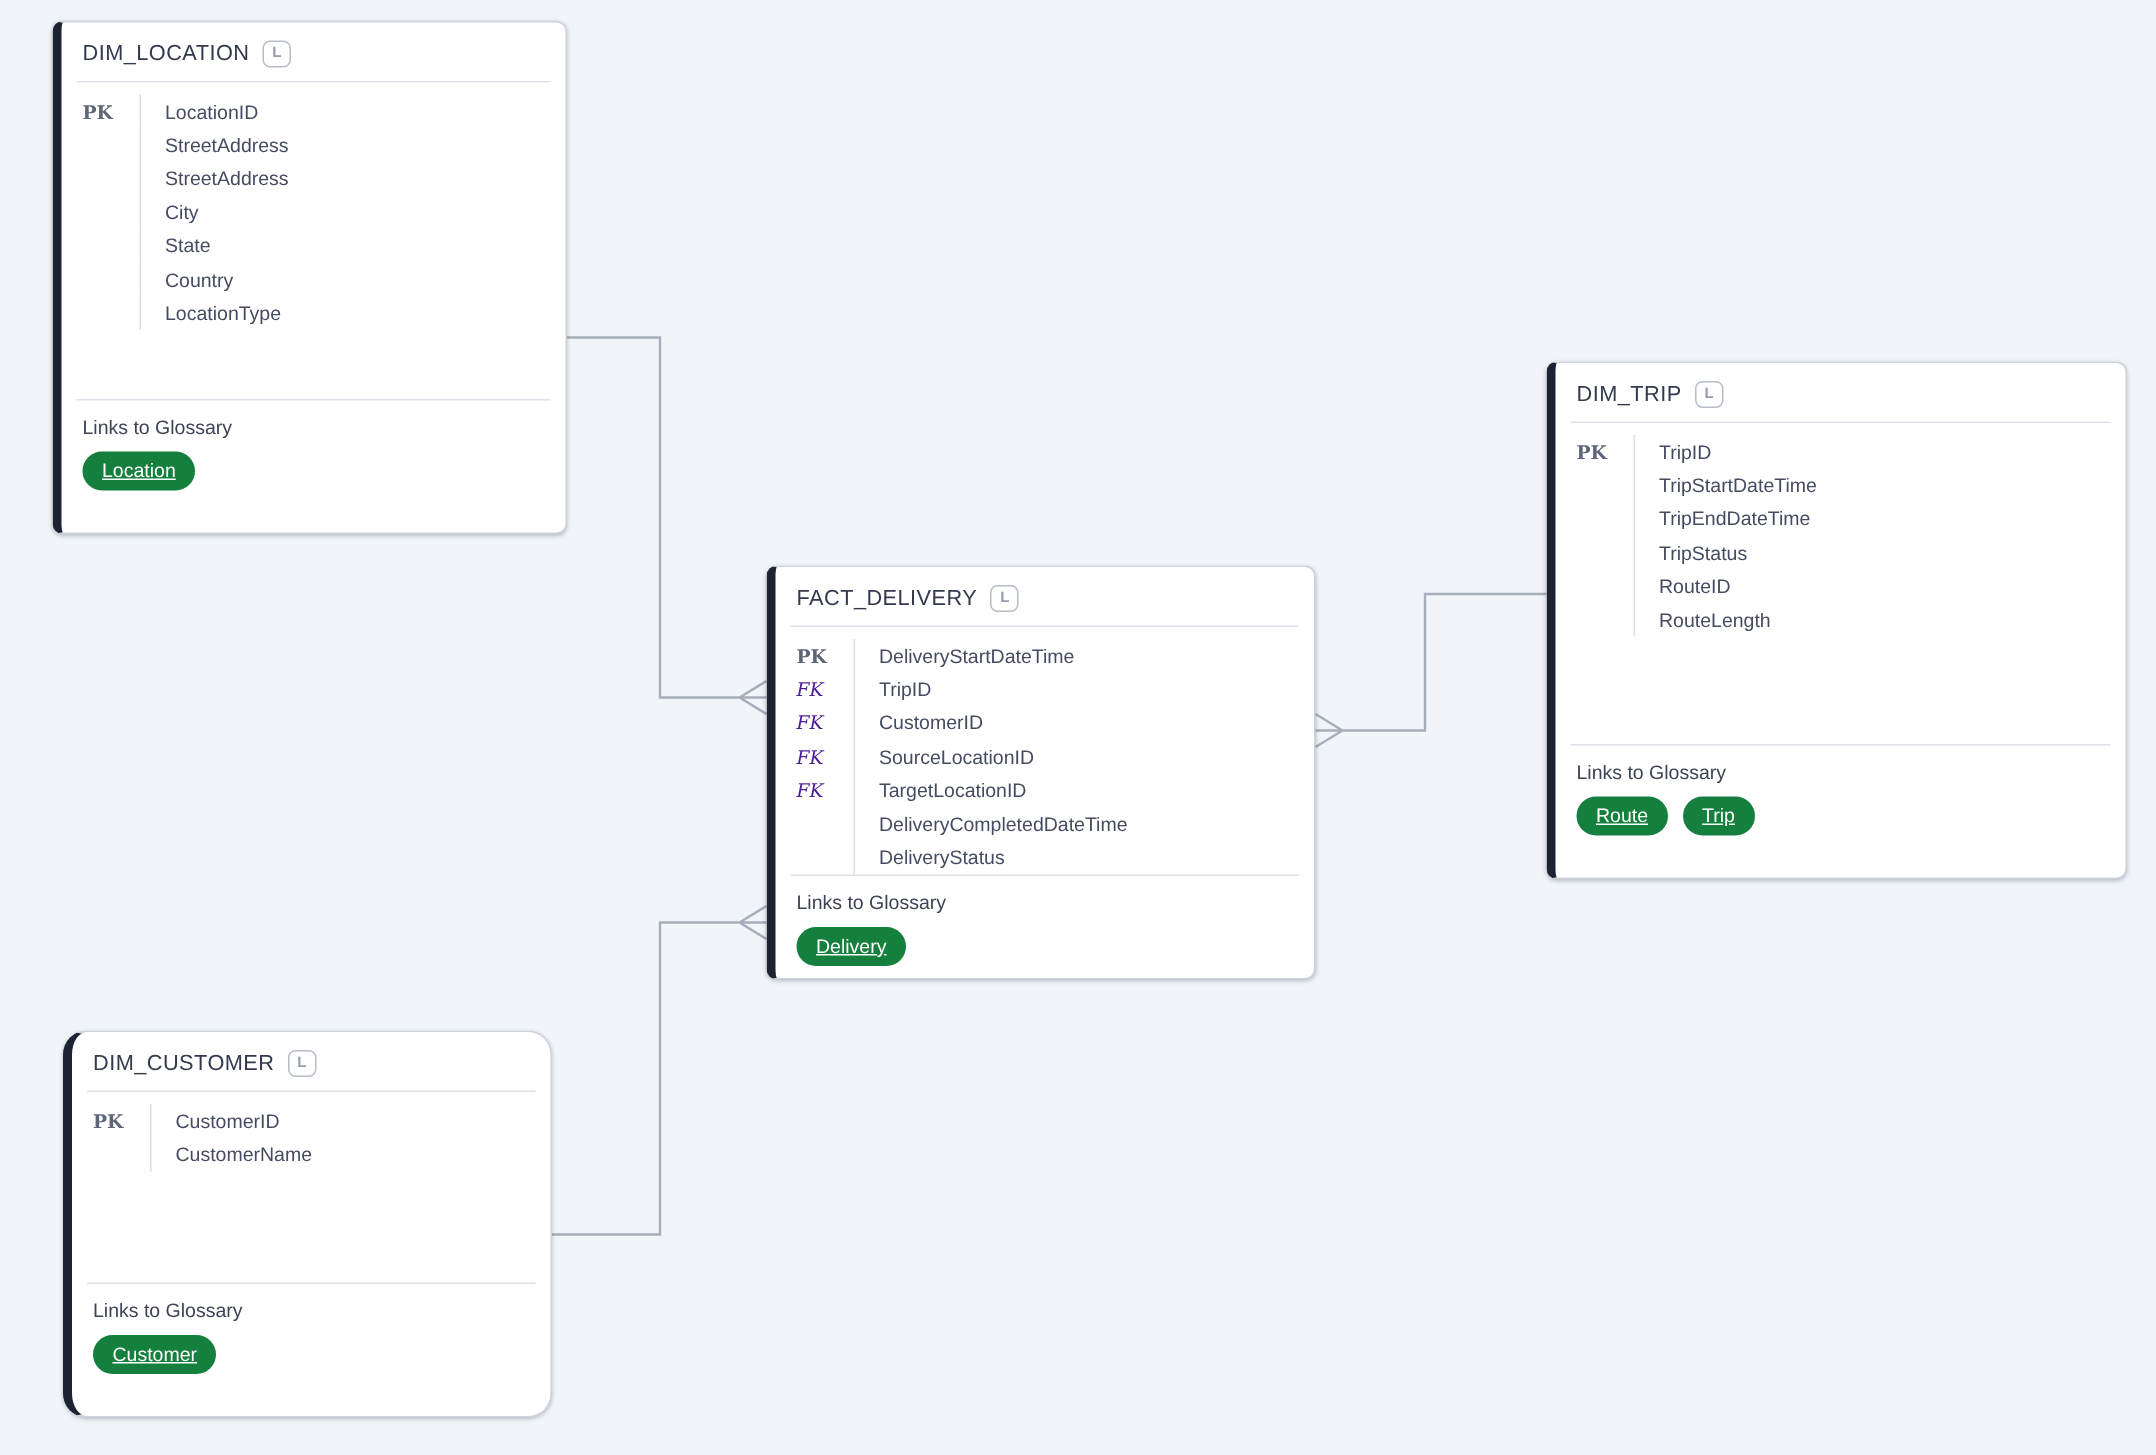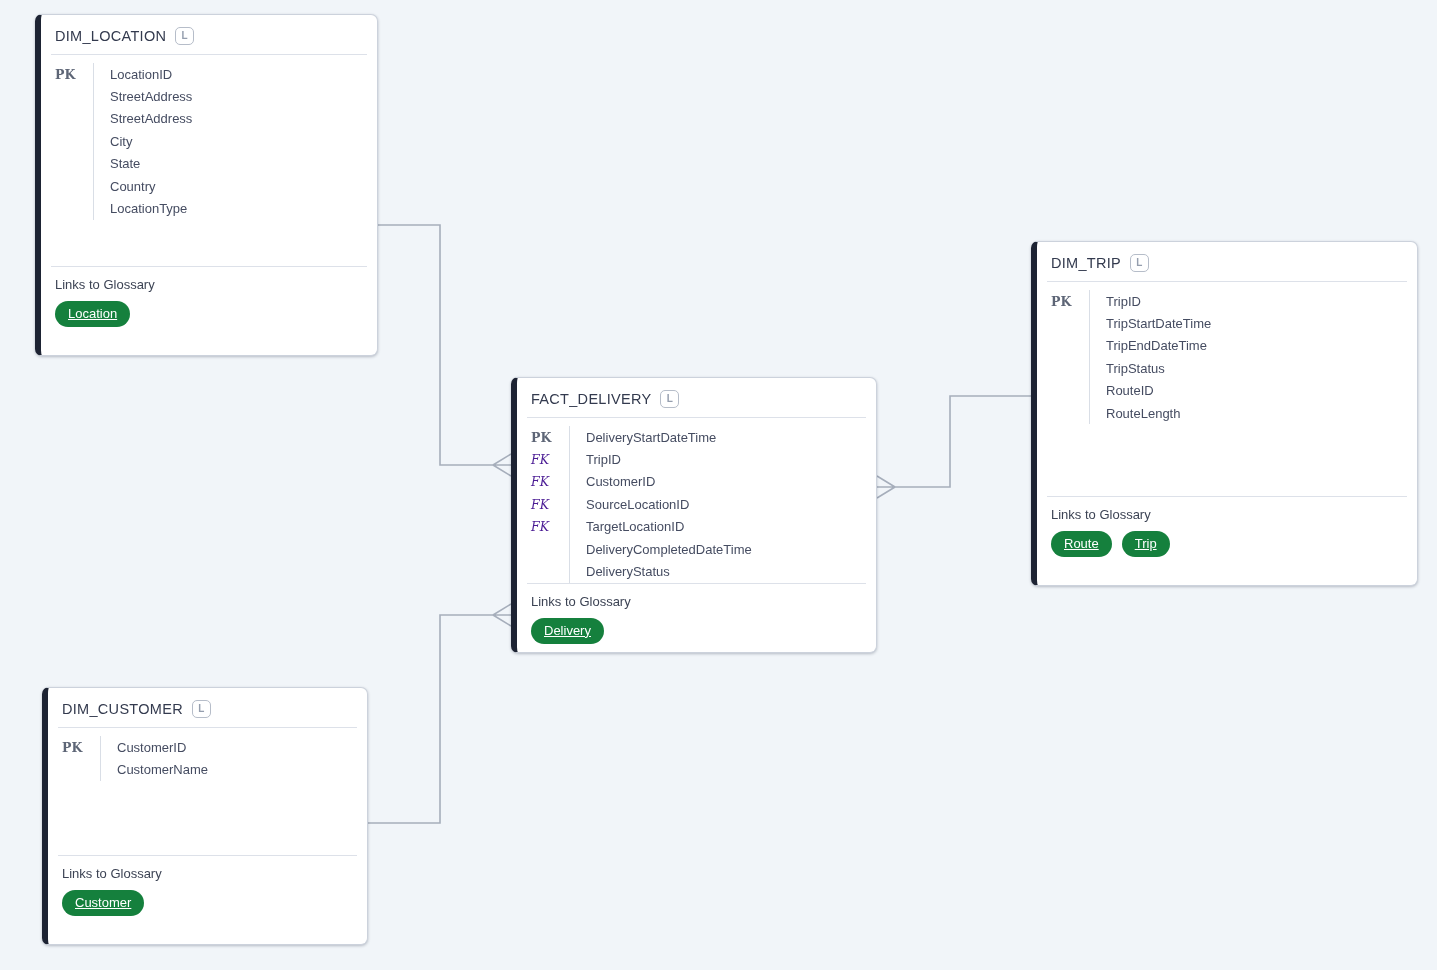--- a/index.html
+++ b/index.html
@@ -206,21 +206,21 @@
     <div class="glossary">
       <div class="h-divider"></div>
       <div class="gloss-label">Links to Glossary</div>
       <div class="pills">
         <span class="pill">Route</span>
         <span class="pill">Trip</span>
       </div>
     </div>
   </div>
 
-  <div class="card" style="left:42px; top:687px; width:326px; height:258px;">
+  <div class="card" style="left:42px; top:687px; width:326px; height:258px;border-radius:16px;">
     <div class="card-header">
       <span>DIM_CUSTOMER</span>
       <span class="badge">L</span>
     </div>
     <div class="h-divider"></div>
     <div class="fields">
       <div class="field-row">
         <span class="key pk">PK</span>
         <span class="fname">CustomerID</span>
       </div>

